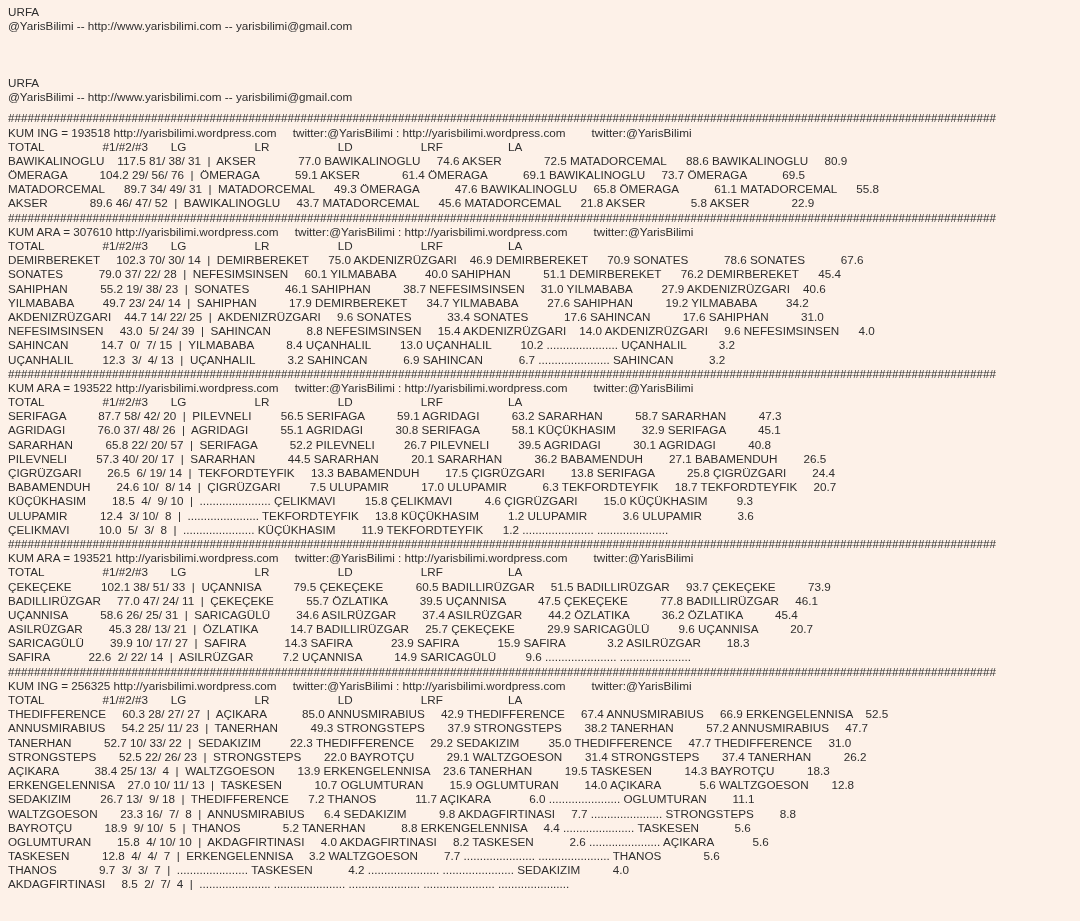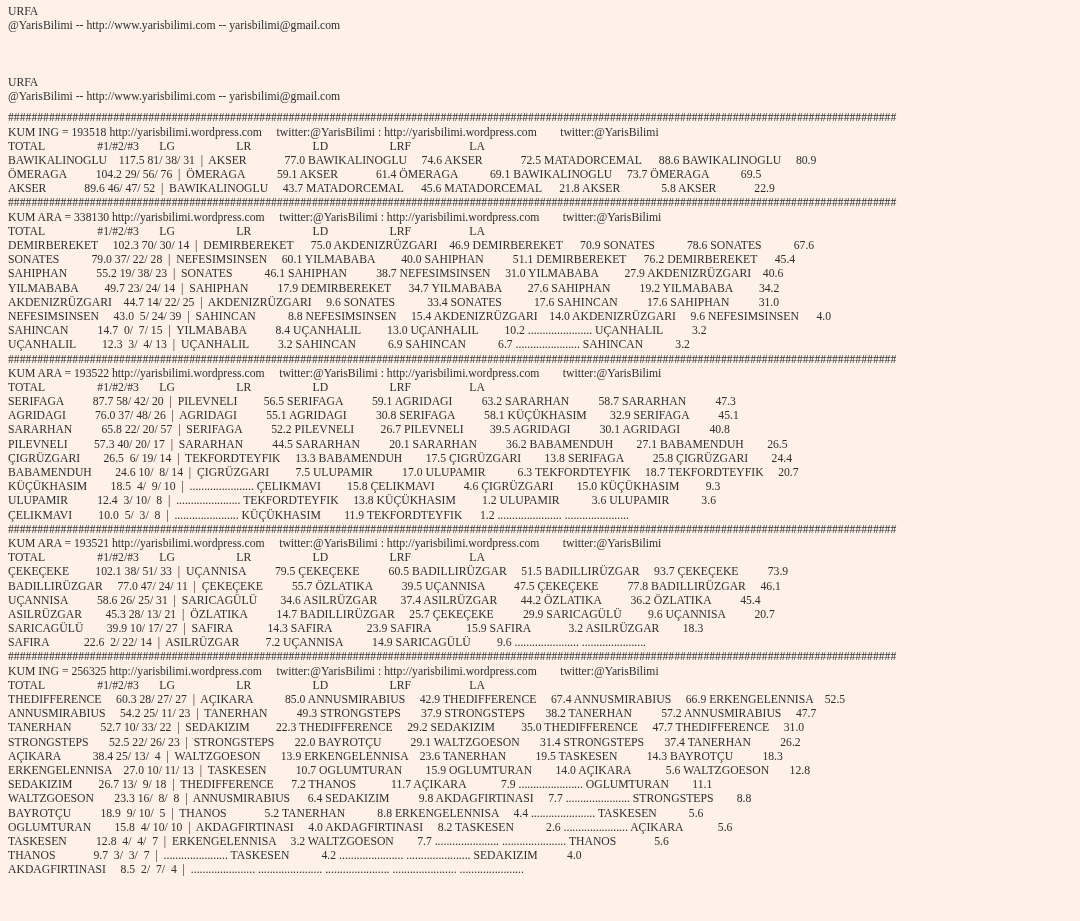--- a/index.html
+++ b/index.html
@@ -1,21 +1,21 @@
 <!DOCTYPE html>
 <html><head>
 <meta charset="utf-8">
 <style>
   html, body { margin: 0; padding: 0; }
   body {
     width: 1080px; height: 921px; overflow: hidden;
     background: #fdf1e8;
   }
   .doc {
-    font-family: Liberation Serif, serif;
+    font-family: Liberation Sans, sans-serif;
     font-size: 11.7px;
     line-height: 14.2px;
     color: #2e2e2e;
     padding: 5px 0 0 8px;
   }
   .line { white-space: pre; height: 14.2px; overflow: visible; }
   .gap  { height: 7px; }
 </style>
 </head>
 <body>
@@ -29,25 +29,26 @@
   <div class="line">URFA</div>
   <div class="line">@YarisBilimi -- http://www.yarisbilimi.com -- yarisbilimi@gmail.com</div>
   <div class="gap"></div>
   <div id="sections">
       <div>
         <div class="line">########################################################################################################################################################</div>
         <div class="line">KUM ING = 193518 http://yarisbilimi.wordpress.com     twitter:@YarisBilimi : http://yarisbilimi.wordpress.com        twitter:@YarisBilimi</div>
         <div class="line">TOTAL                  #1/#2/#3       LG                     LR                     LD                     LRF                    LA</div>
         <div class="line">BAWIKALINOGLU    117.5 81/ 38/ 31  |  AKSER             77.0 BAWIKALINOGLU     74.6 AKSER             72.5 MATADORCEMAL      88.6 BAWIKALINOGLU     80.9 </div>
         <div class="line">ÖMERAGA          104.2 29/ 56/ 76  |  ÖMERAGA           59.1 AKSER             61.4 ÖMERAGA           69.1 BAWIKALINOGLU     73.7 ÖMERAGA           69.5 </div>
+        <div class="line">MATADORCEMAL      89.7 34/ 49/ 31  |  MATADORCEMAL      49.3 ÖMERAGA           47.6 BAWIKALINOGLU     65.8 ÖMERAGA           61.1 MATADORCEMAL      55.8 </div>
         <div class="line">AKSER             89.6 46/ 47/ 52  |  BAWIKALINOGLU     43.7 MATADORCEMAL      45.6 MATADORCEMAL      21.8 AKSER              5.8 AKSER             22.9 </div>
       </div>
       <div>
         <div class="line">########################################################################################################################################################</div>
-        <div class="line">KUM ARA = 338130 http://yarisbilimi.wordpress.com     twitter:@YarisBilimi : http://yarisbilimi.wordpress.com        twitter:@YarisBilimi</div>
+        <div class="line">KUM ARA = 307610 http://yarisbilimi.wordpress.com     twitter:@YarisBilimi : http://yarisbilimi.wordpress.com        twitter:@YarisBilimi</div>
         <div class="line">TOTAL                  #1/#2/#3       LG                     LR                     LD                     LRF                    LA</div>
         <div class="line">DEMIRBEREKET     102.3 70/ 30/ 14  |  DEMIRBEREKET      75.0 AKDENIZRÜZGARI    46.9 DEMIRBEREKET      70.9 SONATES           78.6 SONATES           67.6 </div>
         <div class="line">SONATES           79.0 37/ 22/ 28  |  NEFESIMSINSEN     60.1 YILMABABA         40.0 SAHIPHAN          51.1 DEMIRBEREKET      76.2 DEMIRBEREKET      45.4 </div>
         <div class="line">SAHIPHAN          55.2 19/ 38/ 23  |  SONATES           46.1 SAHIPHAN          38.7 NEFESIMSINSEN     31.0 YILMABABA         27.9 AKDENIZRÜZGARI    40.6 </div>
         <div class="line">YILMABABA         49.7 23/ 24/ 14  |  SAHIPHAN          17.9 DEMIRBEREKET      34.7 YILMABABA         27.6 SAHIPHAN          19.2 YILMABABA         34.2 </div>
         <div class="line">AKDENIZRÜZGARI    44.7 14/ 22/ 25  |  AKDENIZRÜZGARI     9.6 SONATES           33.4 SONATES           17.6 SAHINCAN          17.6 SAHIPHAN          31.0 </div>
         <div class="line">NEFESIMSINSEN     43.0  5/ 24/ 39  |  SAHINCAN           8.8 NEFESIMSINSEN     15.4 AKDENIZRÜZGARI    14.0 AKDENIZRÜZGARI     9.6 NEFESIMSINSEN      4.0 </div>
         <div class="line">SAHINCAN          14.7  0/  7/ 15  |  YILMABABA          8.4 UÇANHALIL         13.0 UÇANHALIL         10.2 ...................... UÇANHALIL          3.2 </div>
         <div class="line">UÇANHALIL         12.3  3/  4/ 13  |  UÇANHALIL          3.2 SAHINCAN           6.9 SAHINCAN           6.7 ...................... SAHINCAN           3.2 </div>
       </div>
@@ -79,22 +80,22 @@
       <div>
         <div class="line">########################################################################################################################################################</div>
         <div class="line">KUM ING = 256325 http://yarisbilimi.wordpress.com     twitter:@YarisBilimi : http://yarisbilimi.wordpress.com        twitter:@YarisBilimi</div>
         <div class="line">TOTAL                  #1/#2/#3       LG                     LR                     LD                     LRF                    LA</div>
         <div class="line">THEDIFFERENCE     60.3 28/ 27/ 27  |  AÇIKARA           85.0 ANNUSMIRABIUS     42.9 THEDIFFERENCE     67.4 ANNUSMIRABIUS     66.9 ERKENGELENNISA    52.5 </div>
         <div class="line">ANNUSMIRABIUS     54.2 25/ 11/ 23  |  TANERHAN          49.3 STRONGSTEPS       37.9 STRONGSTEPS       38.2 TANERHAN          57.2 ANNUSMIRABIUS     47.7 </div>
         <div class="line">TANERHAN          52.7 10/ 33/ 22  |  SEDAKIZIM         22.3 THEDIFFERENCE     29.2 SEDAKIZIM         35.0 THEDIFFERENCE     47.7 THEDIFFERENCE     31.0 </div>
         <div class="line">STRONGSTEPS       52.5 22/ 26/ 23  |  STRONGSTEPS       22.0 BAYROTÇU          29.1 WALTZGOESON       31.4 STRONGSTEPS       37.4 TANERHAN          26.2 </div>
         <div class="line">AÇIKARA           38.4 25/ 13/  4  |  WALTZGOESON       13.9 ERKENGELENNISA    23.6 TANERHAN          19.5 TASKESEN          14.3 BAYROTÇU          18.3 </div>
         <div class="line">ERKENGELENNISA    27.0 10/ 11/ 13  |  TASKESEN          10.7 OGLUMTURAN        15.9 OGLUMTURAN        14.0 AÇIKARA            5.6 WALTZGOESON       12.8 </div>
-        <div class="line">SEDAKIZIM         26.7 13/  9/ 18  |  THEDIFFERENCE      7.2 THANOS            11.7 AÇIKARA            7.9 ...................... OGLUMTURAN        11.1 </div>
-        <div class="line">WALTZGOESON       23.3 16/  8/  8  |  ANNUSMIRABIUS      6.4 SEDAKIZIM          9.8 AKDAGFIRTINASI     7.7 ...................... STRONGSTEPS        8.8 </div>
+        <div class="line">SEDAKIZIM         26.7 13/  9/ 18  |  THEDIFFERENCE      7.2 THANOS            11.7 AÇIKARA            6.0 ...................... OGLUMTURAN        11.1 </div>
+        <div class="line">WALTZGOESON       23.3 16/  7/  8  |  ANNUSMIRABIUS      6.4 SEDAKIZIM          9.8 AKDAGFIRTINASI     7.7 ...................... STRONGSTEPS        8.8 </div>
         <div class="line">BAYROTÇU          18.9  9/ 10/  5  |  THANOS             5.2 TANERHAN           8.8 ERKENGELENNISA     4.4 ...................... TASKESEN           5.6 </div>
         <div class="line">OGLUMTURAN        15.8  4/ 10/ 10  |  AKDAGFIRTINASI     4.0 AKDAGFIRTINASI     8.2 TASKESEN           2.6 ...................... AÇIKARA            5.6 </div>
         <div class="line">TASKESEN          12.8  4/  4/  7  |  ERKENGELENNISA     3.2 WALTZGOESON        7.7 ...................... ...................... THANOS             5.6 </div>
         <div class="line">THANOS             9.7  3/  3/  7  |  ...................... TASKESEN           4.2 ...................... ...................... SEDAKIZIM          4.0 </div>
         <div class="line">AKDAGFIRTINASI     8.5  2/  7/  4  |  ...................... ...................... ...................... ...................... ...................... </div>
       </div>
     </div>
 </div>
 
 </body></html>

